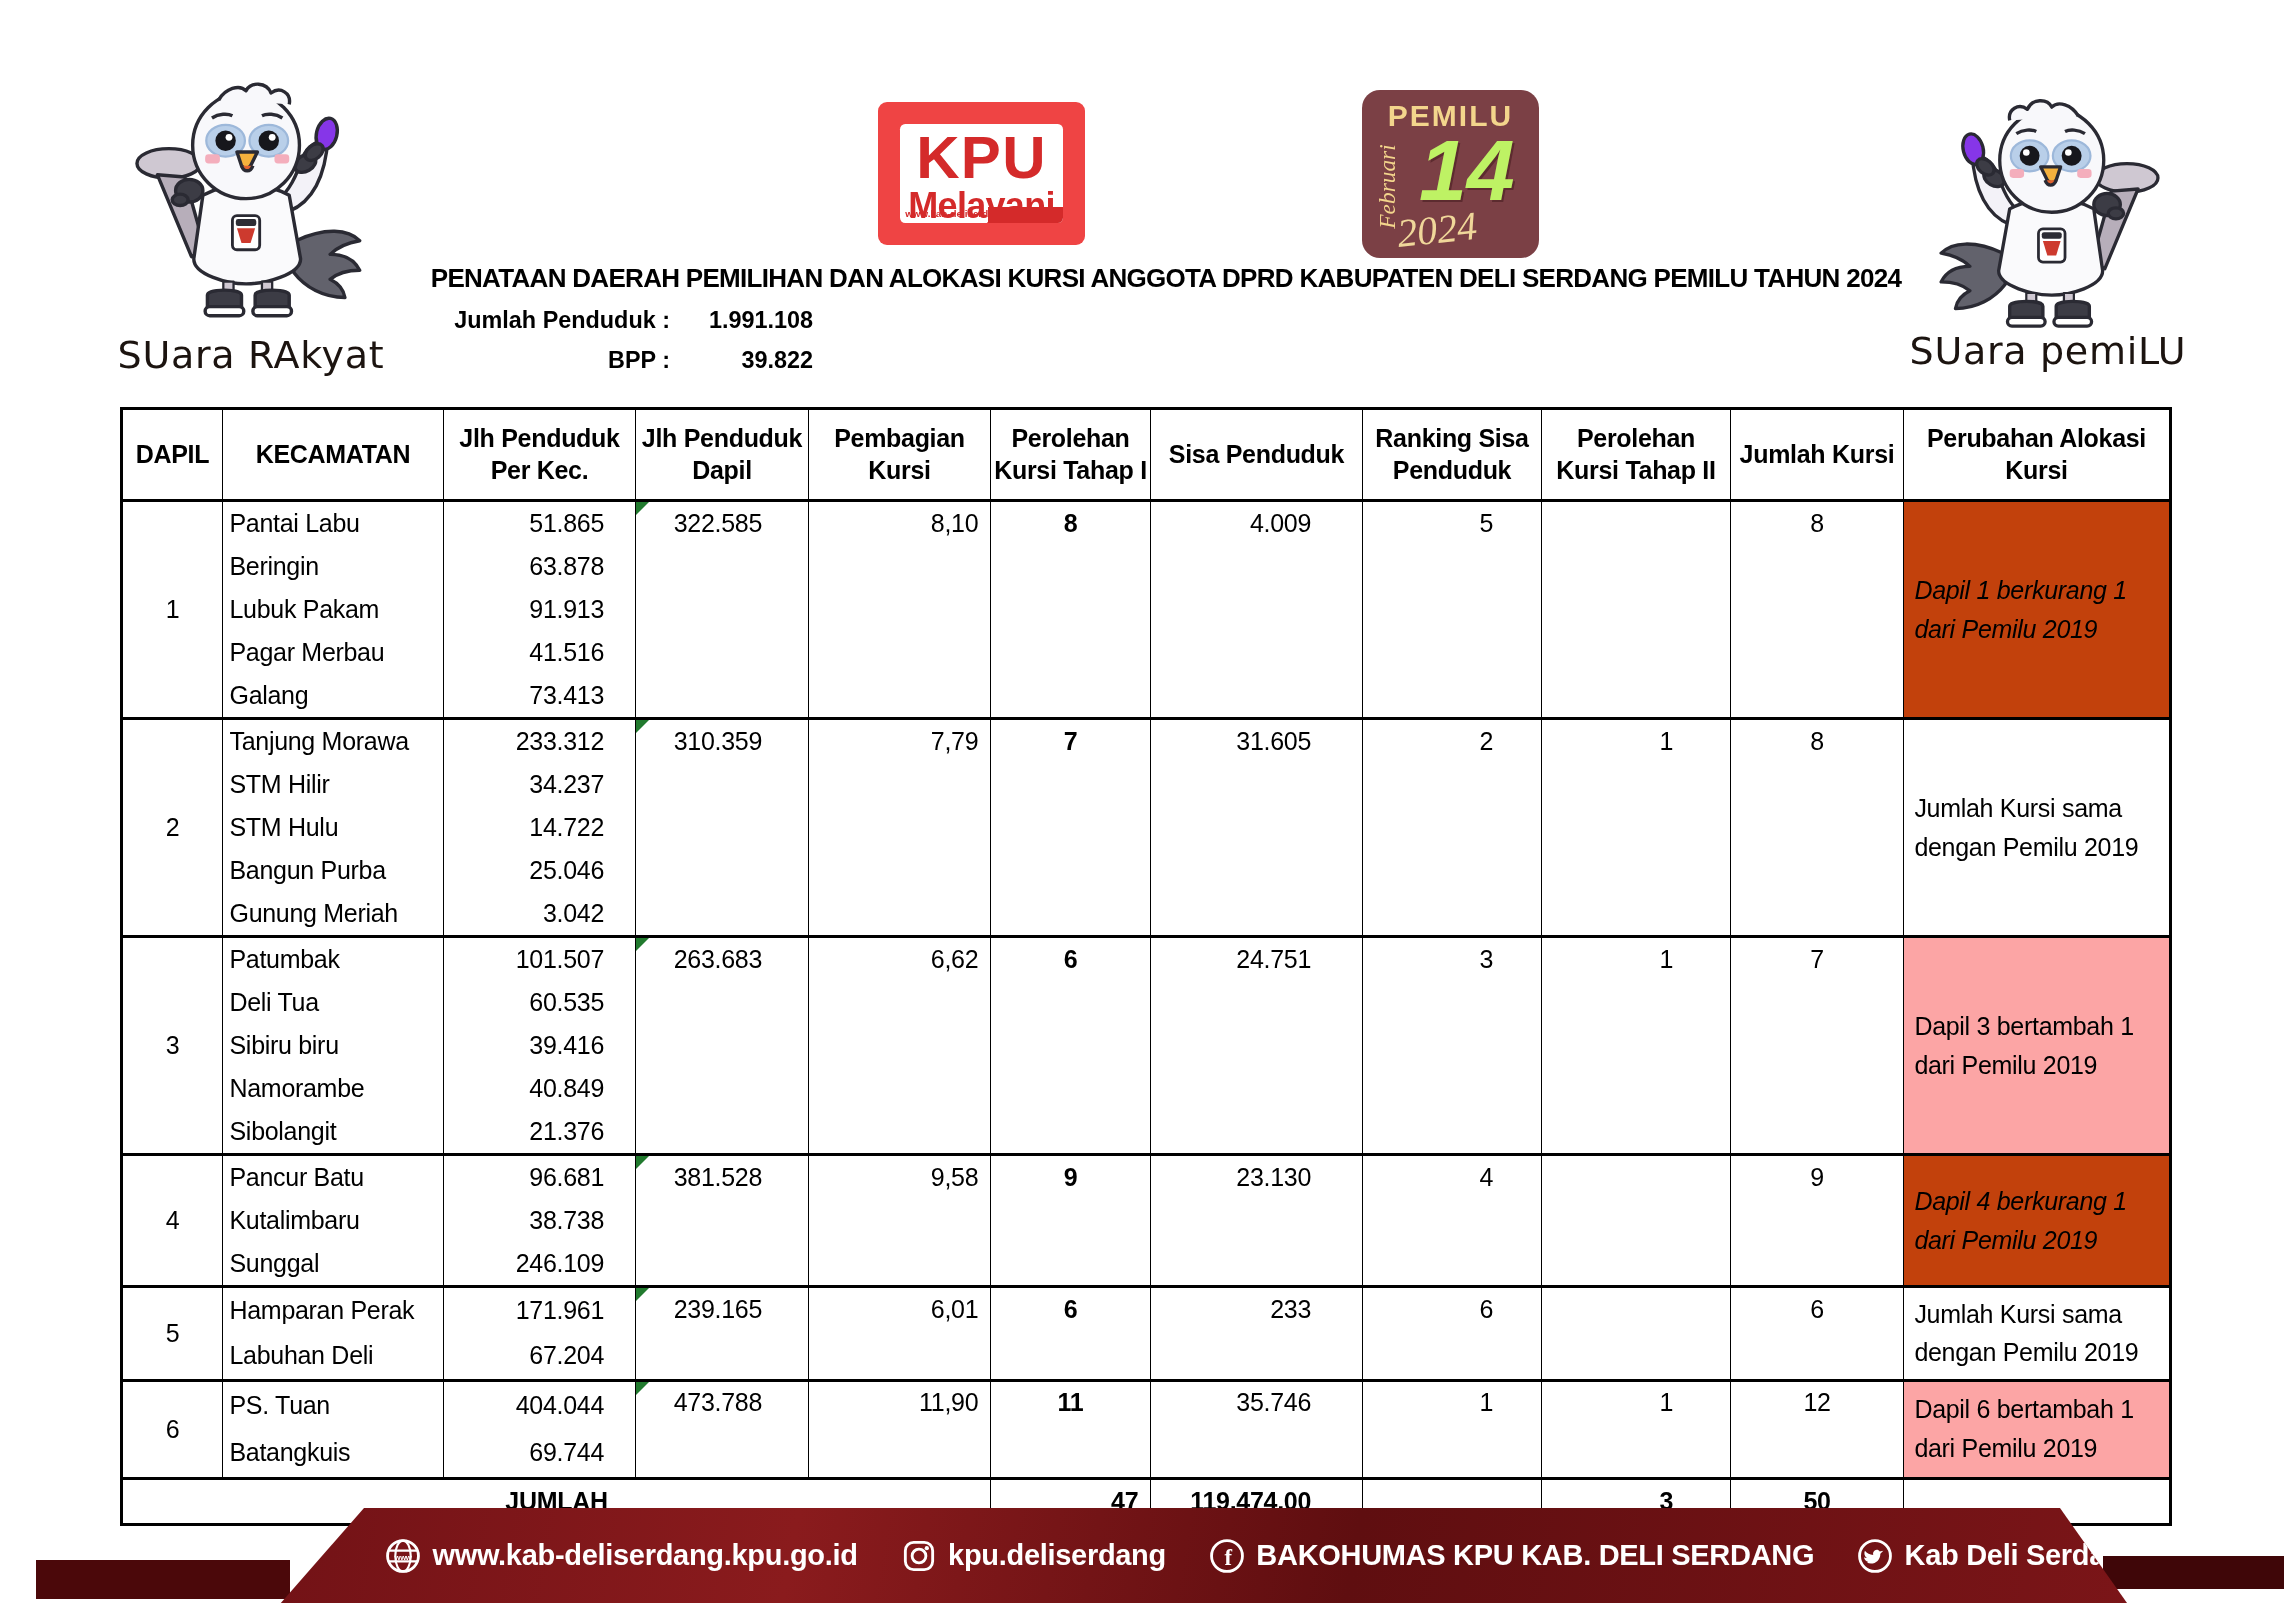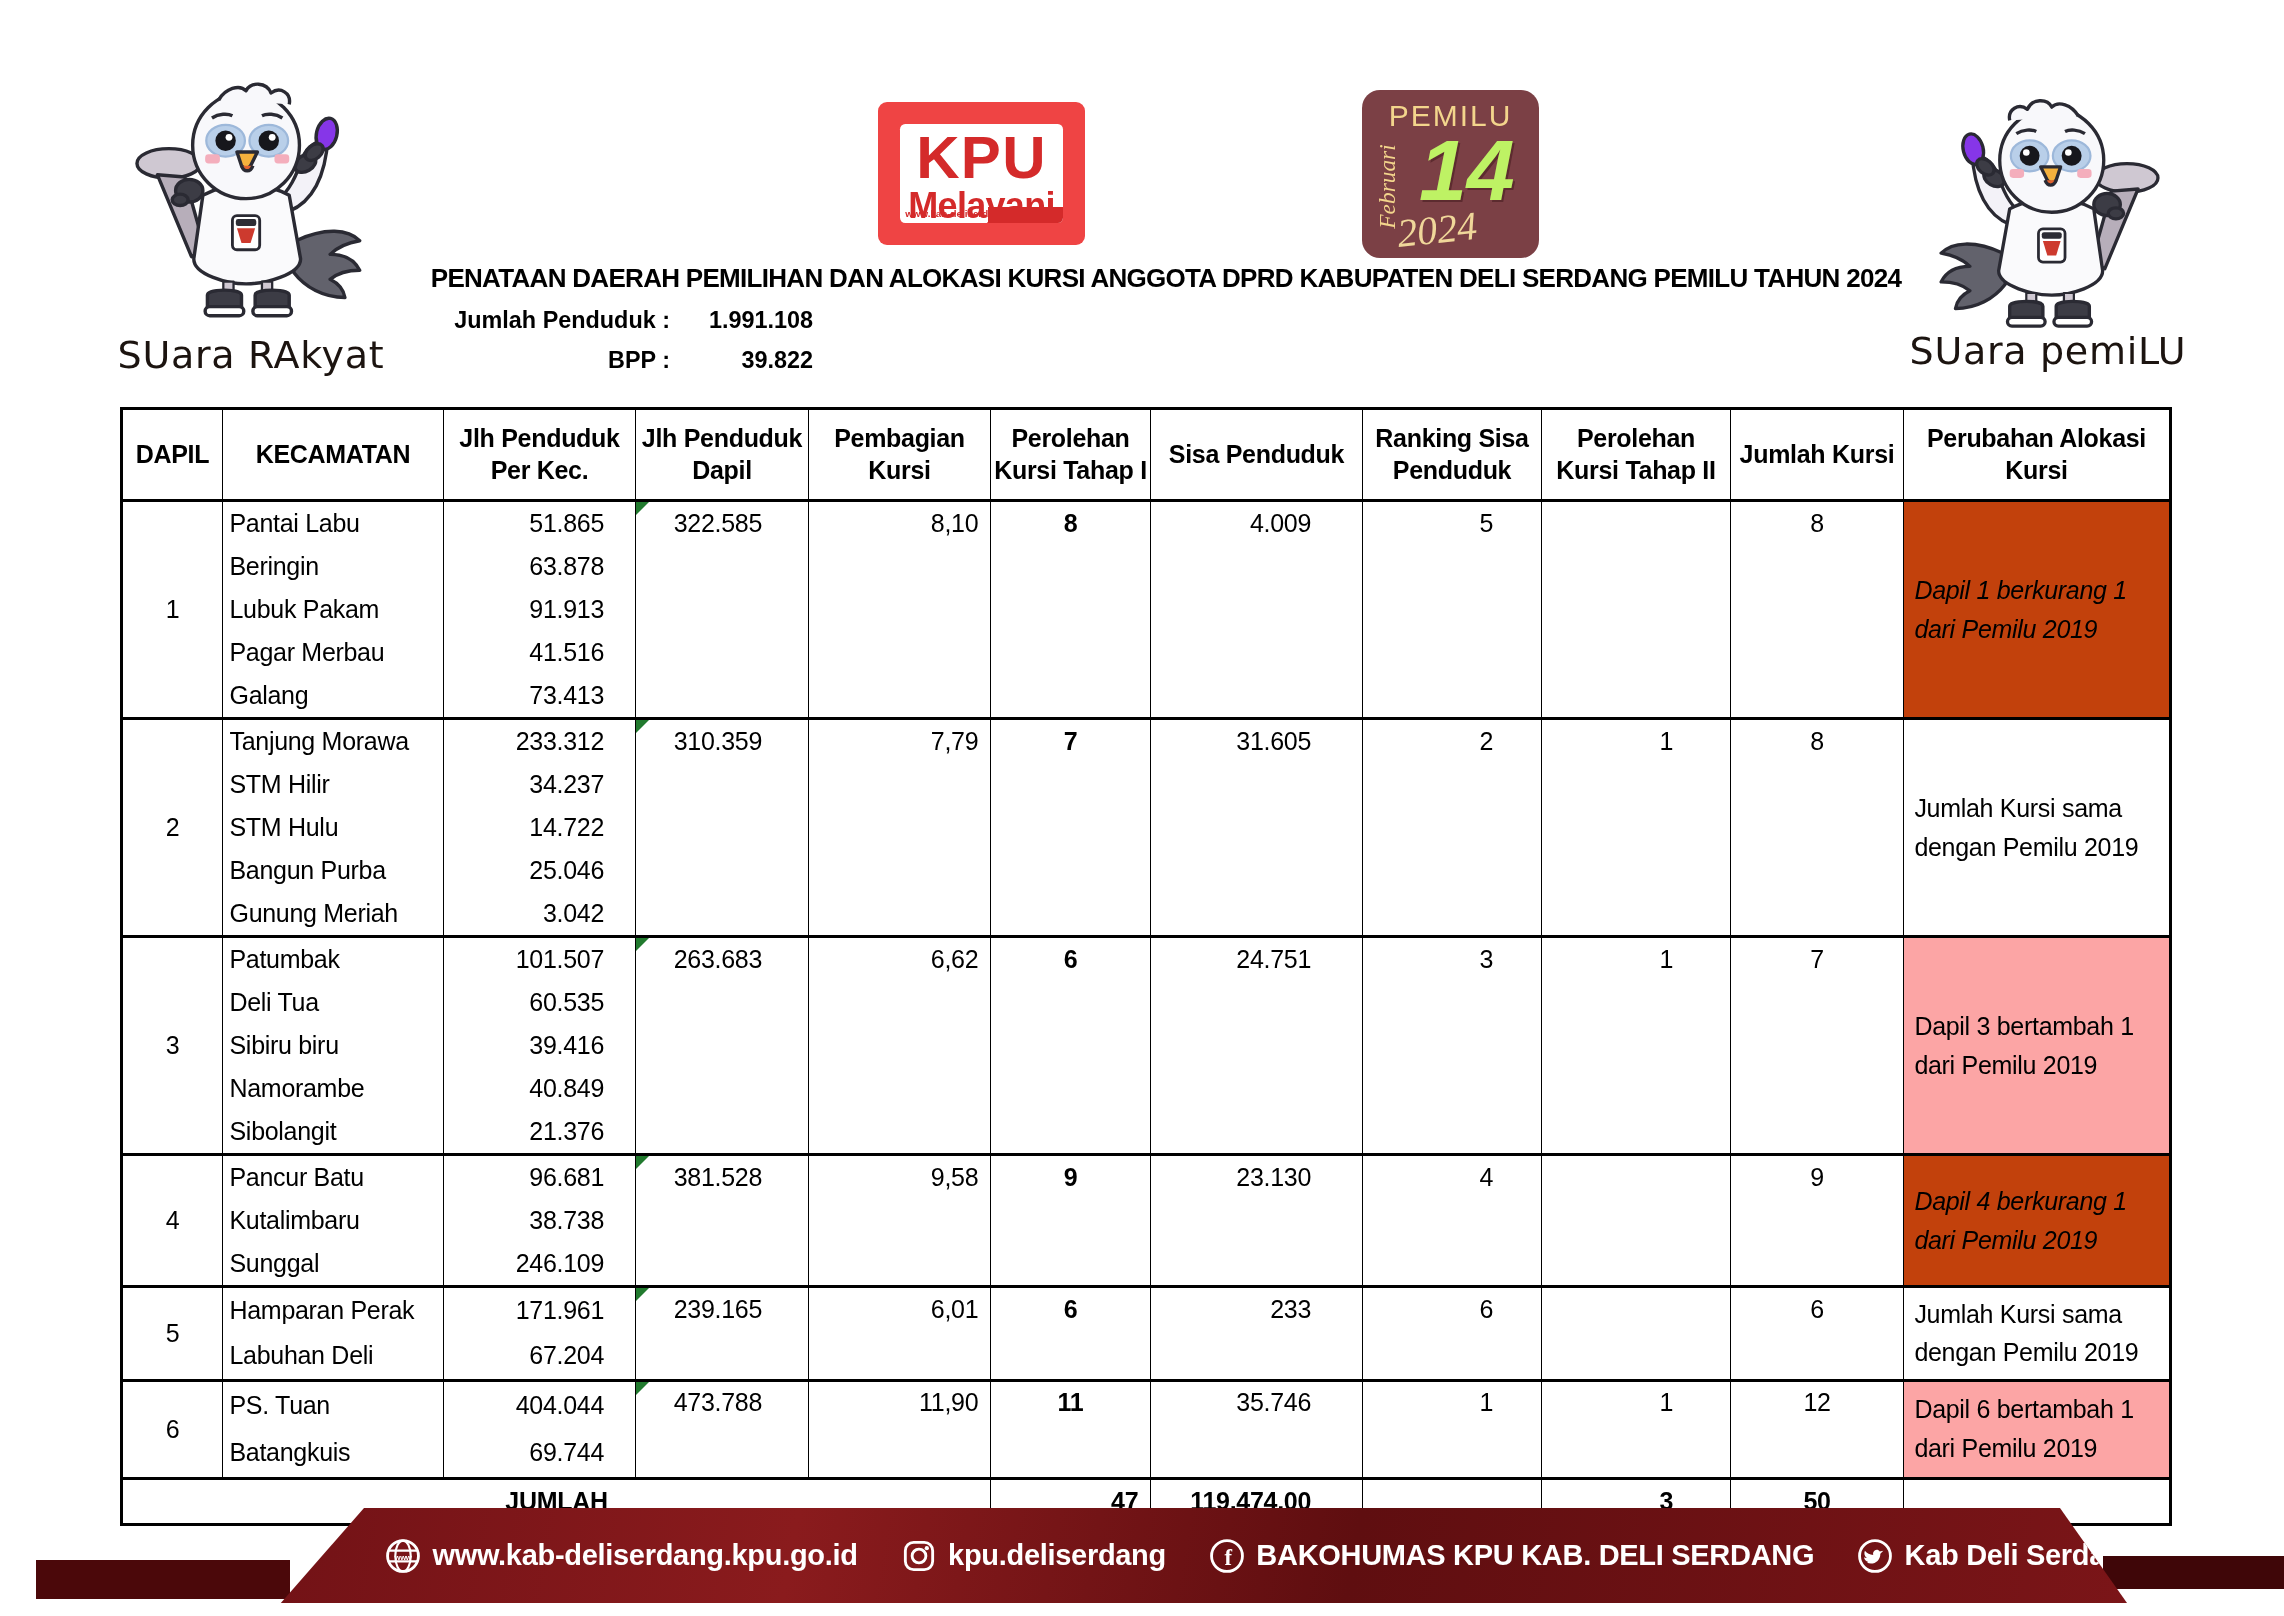--- a/index.html
+++ b/index.html
@@ -17,21 +17,21 @@
         background:#ef4444;border-radius:9px;padding:22px;box-sizing:border-box;}
   .kpu-inner{position:relative;background:#fff;border-radius:5.2px;width:100%;height:100%;
         text-align:center;overflow:hidden;}
   .kpu-line1{font-size:60px;font-weight:bold;color:#D42A2A;line-height:1.02;margin-top:2.6px;letter-spacing:1.3px;}
   .kpu-line2{font-size:36px;font-weight:bold;color:#D42A2A;line-height:1.0;letter-spacing:-0.7px;}
   .kpu-url{position:absolute;left:5.2px;bottom:3.9px;font-size:9.8px;font-weight:bold;color:#D42A2A;}
   .kpu-notch{position:absolute;right:0;bottom:0;width:46%;height:15.6px;background:#D42A2A;}
 
   .pemilu-logo{position:absolute;left:1362px;top:90px;width:177px;height:168px;
         background:#7B4045;border-radius:18px;overflow:hidden;}
-  .pemilu-top{margin-top:9px;text-align:center;font-size:30px;font-weight:normal;color:#F3D58C;letter-spacing:2px;}
+  .pemilu-top{margin-top:9px;text-align:center;font-size:30px;font-weight:bold;color:#F3D58C;letter-spacing:2px;}
   .pemilu-side{position:absolute;left:-17px;top:83px;transform:rotate(-90deg);
         font-family:"Liberation Serif",serif;font-style:italic;font-size:23.4px;color:#F3D58C;}
   .pemilu-number{position:absolute;left:57px;top:31px;font-size:86px;font-weight:bold;font-style:italic;
         color:#bef264;text-shadow:2px 2px 0 #5c2b2f;}
   .pemilu-year{position:absolute;left:35px;bottom:5.2px;font-family:"Liberation Serif",serif;
         font-style:italic;font-size:40px;color:#F0D79A;transform:rotate(-6deg);}
 
   .doc-title{position:absolute;left:404px;top:263px;width:1524px;text-align:center;
         font-size:26px;font-weight:bold;letter-spacing:-0.7px;}
   .stats{position:absolute;left:449px;top:307px;font-size:23.4px;font-weight:bold;}

